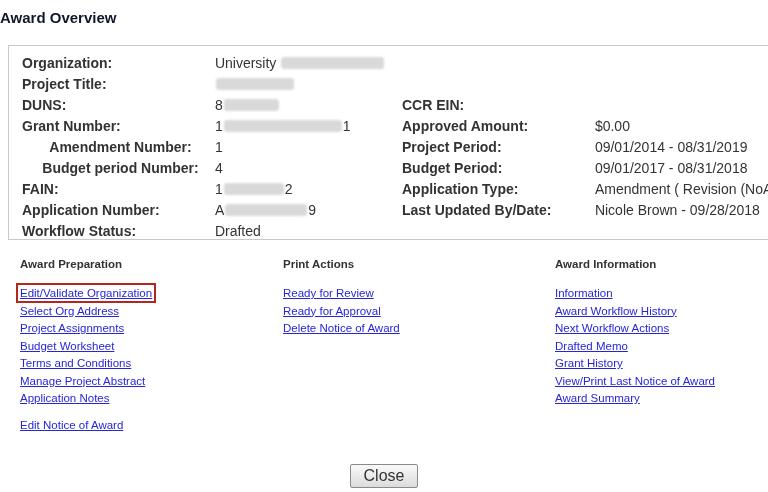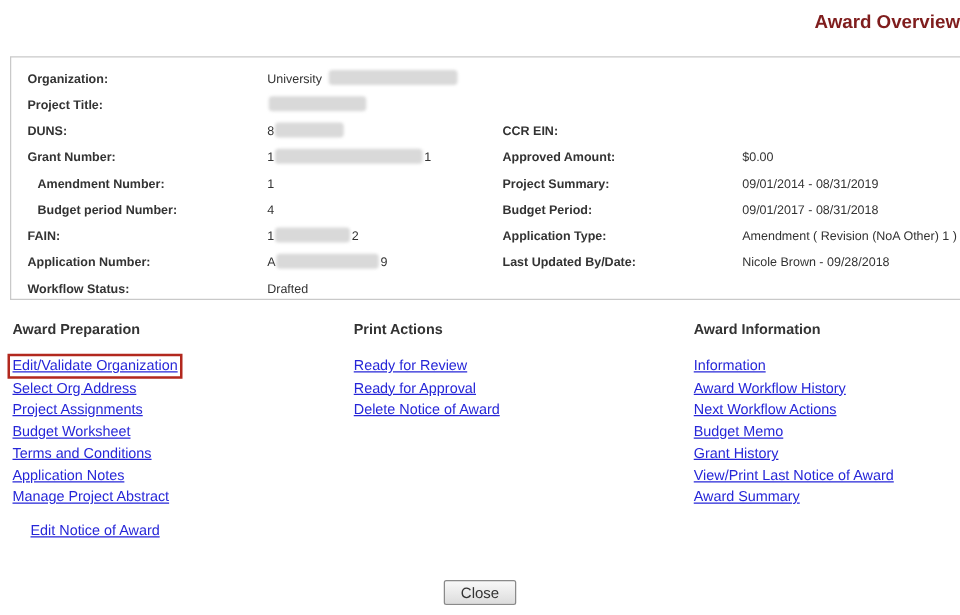--- a/index.html
+++ b/index.html
@@ -6,53 +6,53 @@
   html,body { width:768px; height:492px; }
   body {
     position:relative;
     background:#ffffff;
     font-family:"Liberation Sans", sans-serif;
     color:#333333;
     overflow:hidden;
   }
   .page-title {
     position:absolute; top:9px; left:0; width:100%;
-    text-align:right; font-size:15px; font-weight:bold; color:#7f1d1d;
+    text-align:left; font-size:15px; font-weight:bold; color:#0f172a;
   }
   .panel {
     position:absolute; left:8px; top:45px;
     width:768px; height:195px;
     border:1px solid #c9c9c9; background:#fff;
   }
   .col-left  { position:absolute; left:13px;  top:7px;  }
   .col-right { position:absolute; left:393px; top:49px; }
-  .row { height:21px; line-height:21px; white-space:nowrap; font-size:10px; }
+  .row { height:21px; line-height:21px; white-space:nowrap; font-size:14px; }
   .lbl { font-weight:bold; display:inline-block; width:189px; vertical-align:top; }
-  .row.indent .lbl { padding-left:8px; }
+  .row.indent .lbl { padding-left:8px;text-align:center; }
   .val { display:inline-block; vertical-align:top; }
   .redact {
     display:inline-block; height:12px; background:#d9d9d9;
     border-radius:3px; vertical-align:middle; filter:blur(1.1px);
     margin:-2px 1px 0 1px;
   }
   .redact.after-text { margin-left:5px; }
   .links-col { position:absolute; top:258px; font-size:11.5px; }
-  .links-col.c1 { left:10px;  }
+  .links-col.c1 { left:20px;  }
   .links-col.c2 { left:283px; }
   .links-col.c3 { left:555px; }
   .links-col h3 { font-size:11.5px; font-weight:bold; color:#333; margin:0 0 17px 0; }
   .links-col ul { list-style:none; }
   .links-col li { height:17.5px; }
   .lnk { color:#2626d8; text-decoration:underline; cursor:pointer; }
   .lnk.bold { font-weight:normal; }
-  li.footer-gap { margin-top:9px;text-align:center; }
+  li.footer-gap { margin-top:9px; }
   .hl { outline:2px solid #b2281e; outline-offset:2px; }
   .close-wrap { position:absolute; top:464px; left:0; width:100%; text-align:center; }
   .close-btn {
-    font-family:"Liberation Sans", sans-serif; font-size:12px; color:#333;
+    font-family:"Liberation Sans", sans-serif; font-size:16px; color:#333;
     background:linear-gradient(#f9f9f9,#dcdcdc);
     border:1px solid #8a8a8a; border-radius:2px;
     padding:2px 13px; cursor:pointer;
   }
 </style>
 </head>
 <body>
 
 <div class="page-title">Award Overview</div>
 
@@ -100,21 +100,21 @@
   <div class="col-right">
     <div class="row">
       <span class="lbl">CCR EIN:</span>
       <span class="val"></span>
     </div>
     <div class="row">
       <span class="lbl">Approved Amount:</span>
       <span class="val">$0.00</span>
     </div>
     <div class="row">
-      <span class="lbl">Project Summary:</span>
+      <span class="lbl">Project Period:</span>
       <span class="val">09/01/2014 - 08/31/2019</span>
     </div>
     <div class="row">
       <span class="lbl">Budget Period:</span>
       <span class="val">09/01/2017 - 08/31/2018</span>
     </div>
     <div class="row">
       <span class="lbl">Application Type:</span>
       <span class="val">Amendment ( Revision (NoA Other) 1 )</span>
     </div>
@@ -127,42 +127,42 @@
 </div>
 
 <div class="links-col c1">
   <h3>Award Preparation</h3>
   <ul>
     <li><a class="lnk hl">Edit/Validate Organization</a></li>
     <li><a class="lnk">Select Org Address</a></li>
     <li><a class="lnk">Project Assignments</a></li>
     <li><a class="lnk">Budget Worksheet</a></li>
     <li><a class="lnk">Terms and Conditions</a></li>
+    <li><a class="lnk">Manage Project Abstract</a></li>
     <li><a class="lnk">Application Notes</a></li>
-    <li><a class="lnk">Manage Project Abstract</a></li>
     <li class="footer-gap"><a class="lnk bold">Edit Notice of Award</a></li>
   </ul>
 </div>
 
 <div class="links-col c2">
   <h3>Print Actions</h3>
   <ul>
     <li><a class="lnk bold">Ready for Review</a></li>
     <li><a class="lnk bold">Ready for Approval</a></li>
     <li><a class="lnk">Delete Notice of Award</a></li>
   </ul>
 </div>
 
 <div class="links-col c3">
   <h3>Award Information</h3>
   <ul>
     <li><a class="lnk">Information</a></li>
     <li><a class="lnk">Award Workflow History</a></li>
     <li><a class="lnk">Next Workflow Actions</a></li>
-    <li><a class="lnk">Budget Memo</a></li>
+    <li><a class="lnk">Drafted Memo</a></li>
     <li><a class="lnk">Grant History</a></li>
     <li><a class="lnk">View/Print Last Notice of Award</a></li>
     <li><a class="lnk">Award Summary</a></li>
   </ul>
 </div>
 
 <div class="close-wrap">
   <button class="close-btn">Close</button>
 </div>
 

